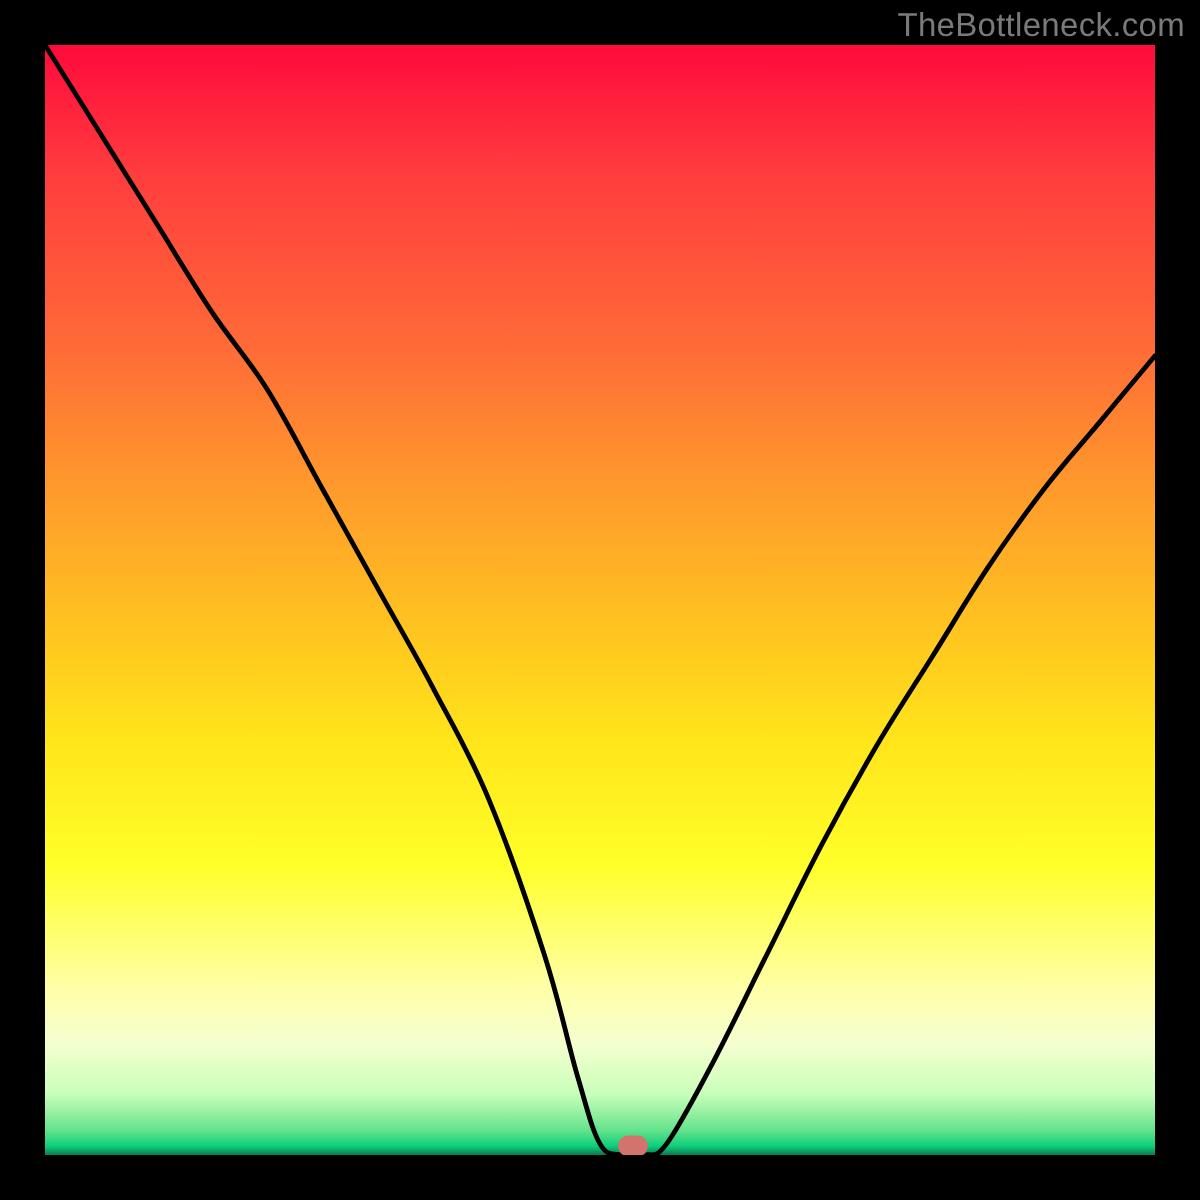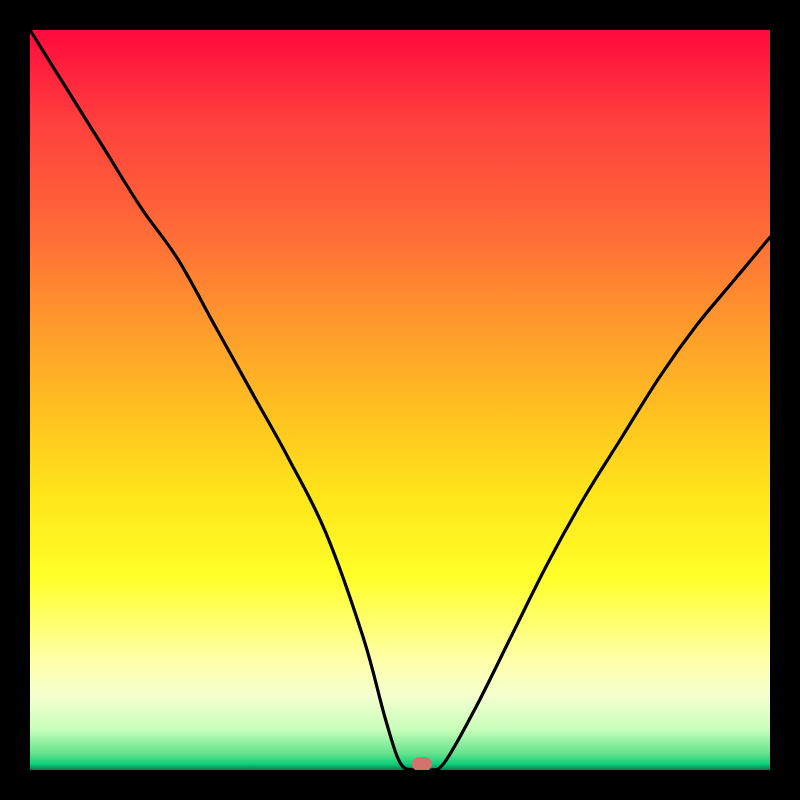--- a/index.html
+++ b/index.html
@@ -76,20 +76,21 @@
     border-radius: 7px;
     background: #d4736e;
     z-index: 11;
     transform: translate(-50%, -50%);
   }
 </style>
 </head>
 <body>
 
 <div class="frame">
+  <div class="watermark">TheBottleneck.com</div>
 
   <div class="plot">
     <div class="gradient-bg"></div>
 
     <svg class="curve" viewBox="0 0 740 740" preserveAspectRatio="none">
       <path id="curve-path" fill="none" stroke="#000" stroke-width="3.2" stroke-linejoin="round" stroke-linecap="round" d="M 0.0 0.0 C 6.7 10.7, 23.7 37.9, 37.0 59.2 C 50.3 80.5, 60.7 97.1, 74.0 118.4 C 87.3 139.7, 97.7 157.6, 111.0 177.6 C 124.3 197.6, 134.7 208.1, 148.0 229.4 C 161.3 250.7, 171.7 272.0, 185.0 296.0 C 198.3 320.0, 208.7 338.6, 222.0 362.6 C 235.3 386.6, 245.7 403.9, 259.0 429.2 C 272.3 454.5, 282.7 471.2, 296.0 503.2 C 309.3 535.2, 322.3 573.5, 333.0 606.8 C 343.7 640.1, 348.5 665.6, 355.2 688.2 C 361.9 710.8, 364.7 723.3, 370.0 732.6 C 375.3 741.9, 379.5 738.7, 384.8 740.0 C 390.1 741.3, 394.3 741.3, 399.6 740.0 C 404.9 738.7, 406.4 743.3, 414.4 732.6 C 422.4 721.9, 432.0 703.4, 444.0 680.8 C 456.0 658.2, 467.7 633.4, 481.0 606.8 C 494.3 580.2, 504.7 558.1, 518.0 532.8 C 531.3 507.5, 541.7 488.8, 555.0 466.2 C 568.3 443.6, 578.7 428.3, 592.0 407.0 C 605.3 385.7, 615.7 367.8, 629.0 347.8 C 642.3 327.8, 652.7 313.3, 666.0 296.0 C 679.3 278.7, 689.7 267.6, 703.0 251.6 C 716.3 235.6, 733.3 215.2, 740.0 207.2"></path>
     </svg>
 
     <div id="marker" class="marker" style="left: 392.2px; top: 734.08px; background: rgb(212, 115, 110);"></div>
   </div>

